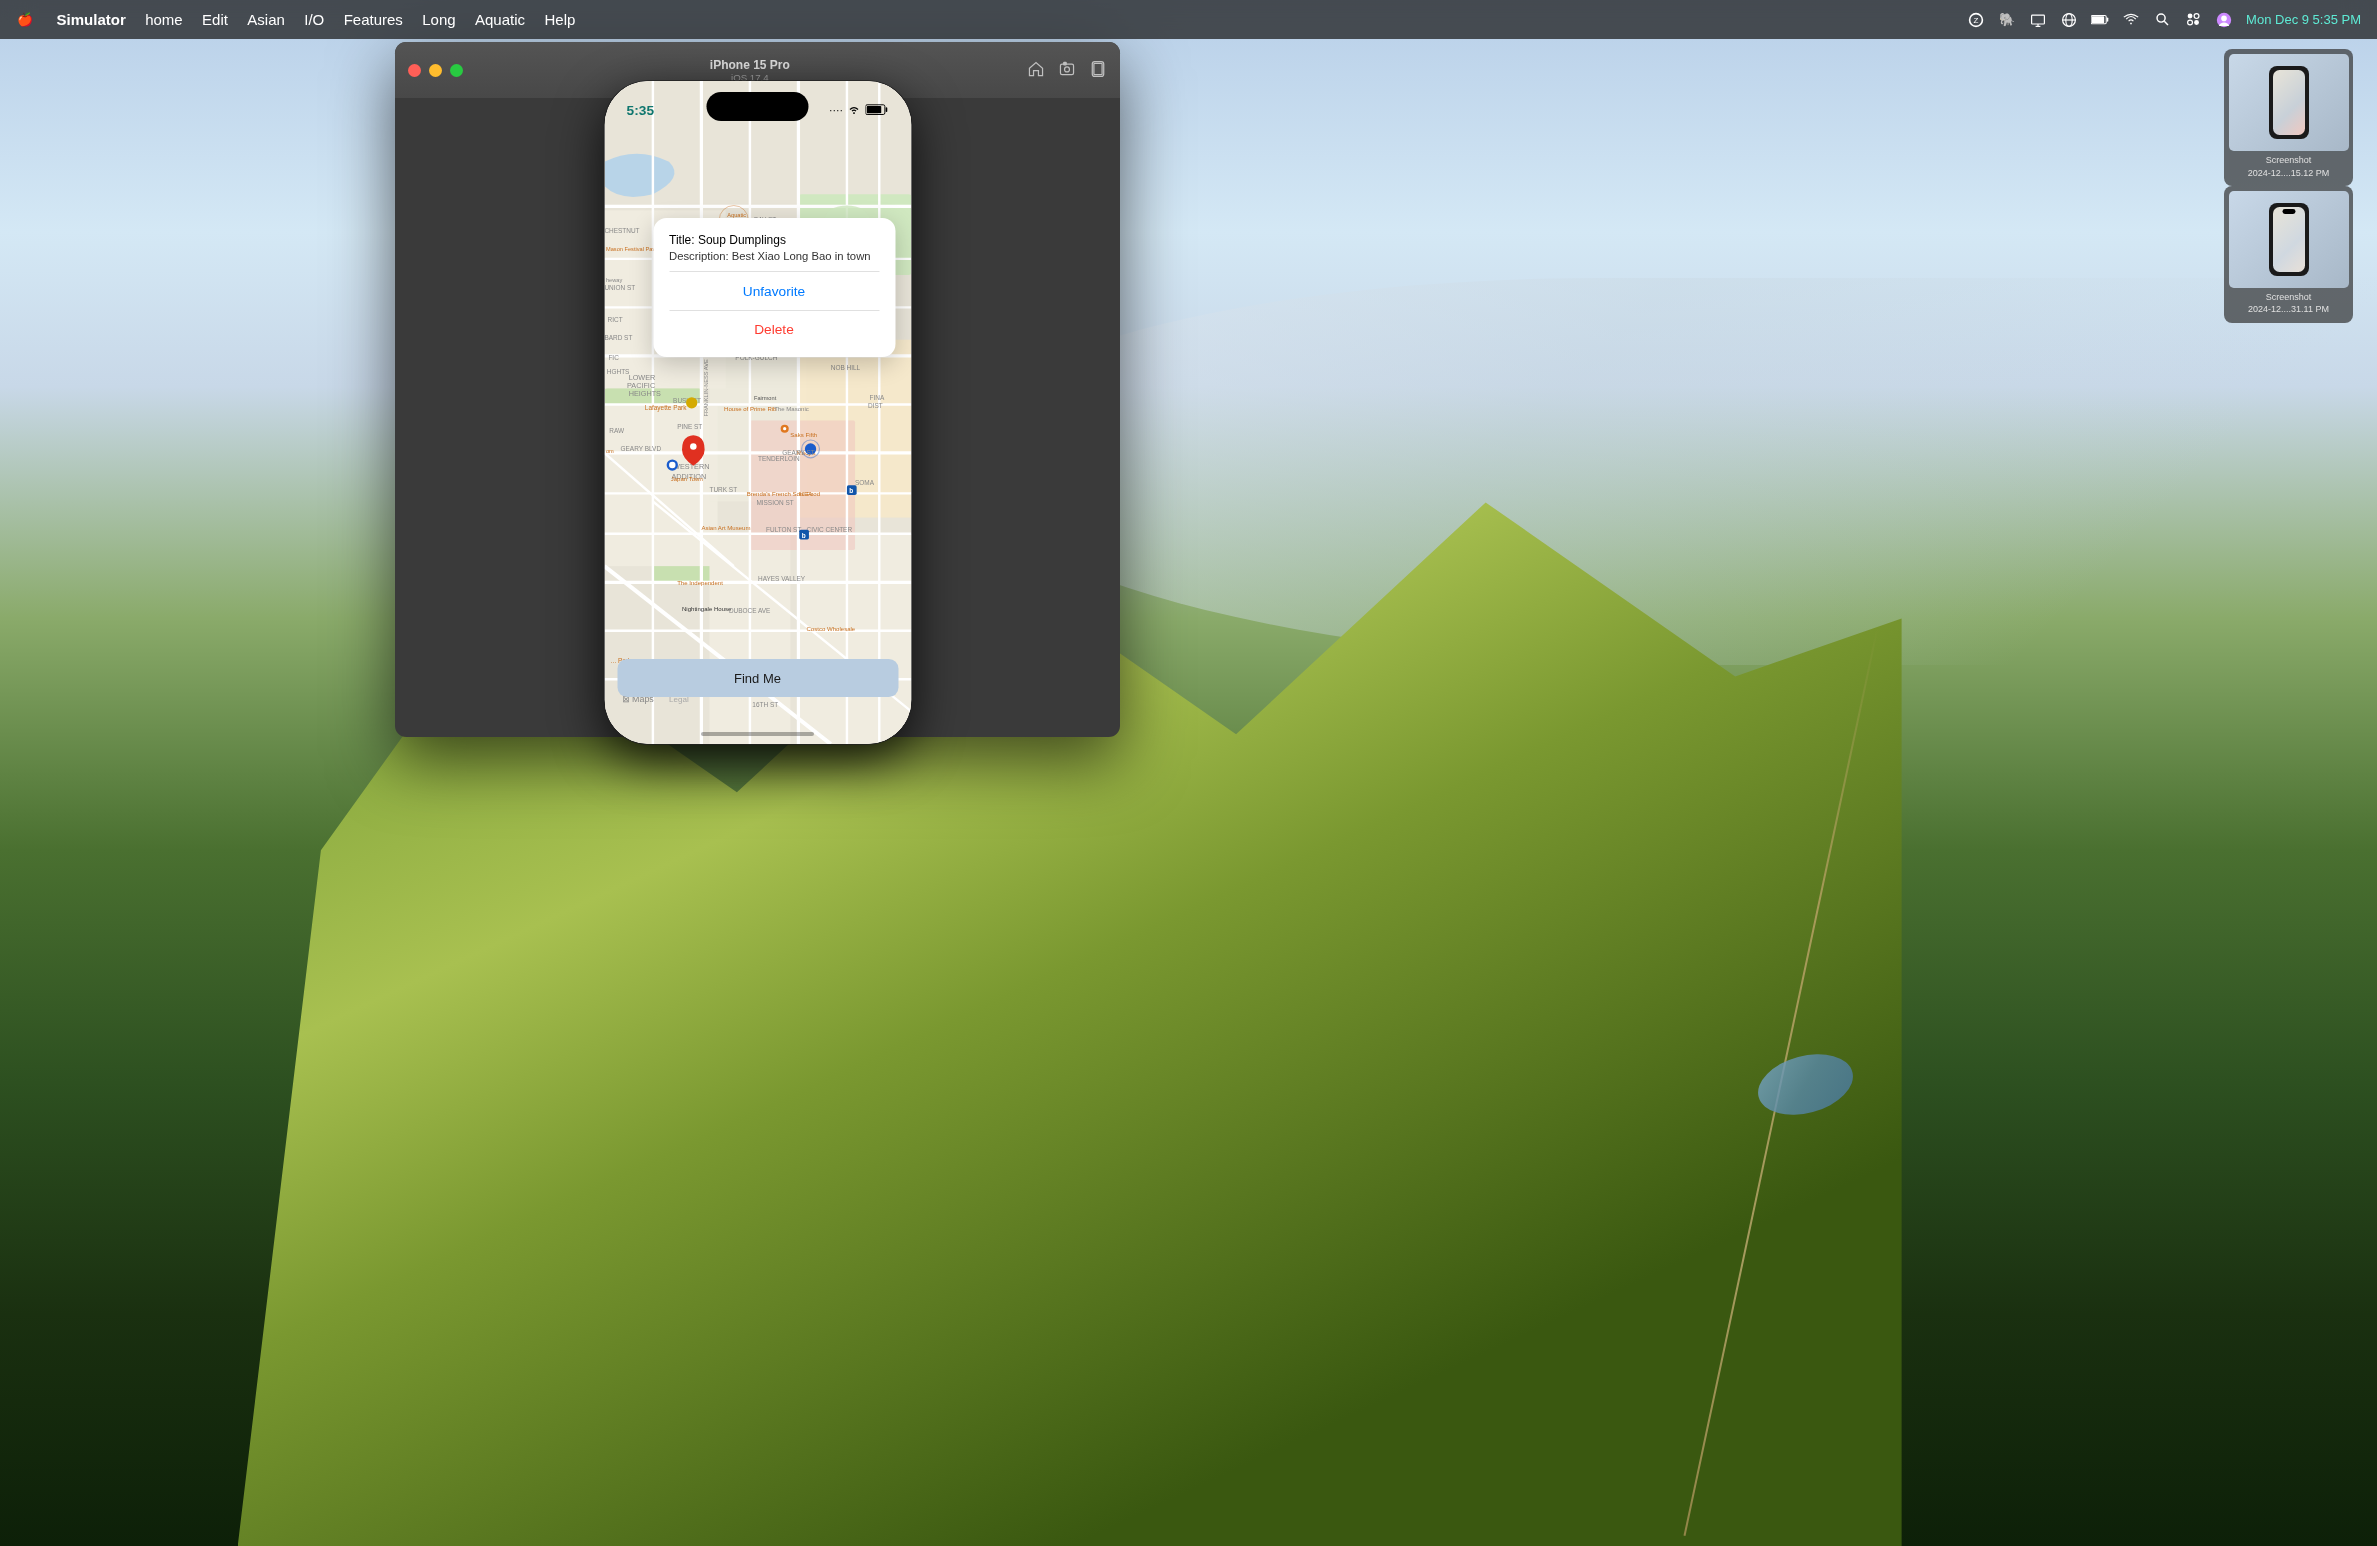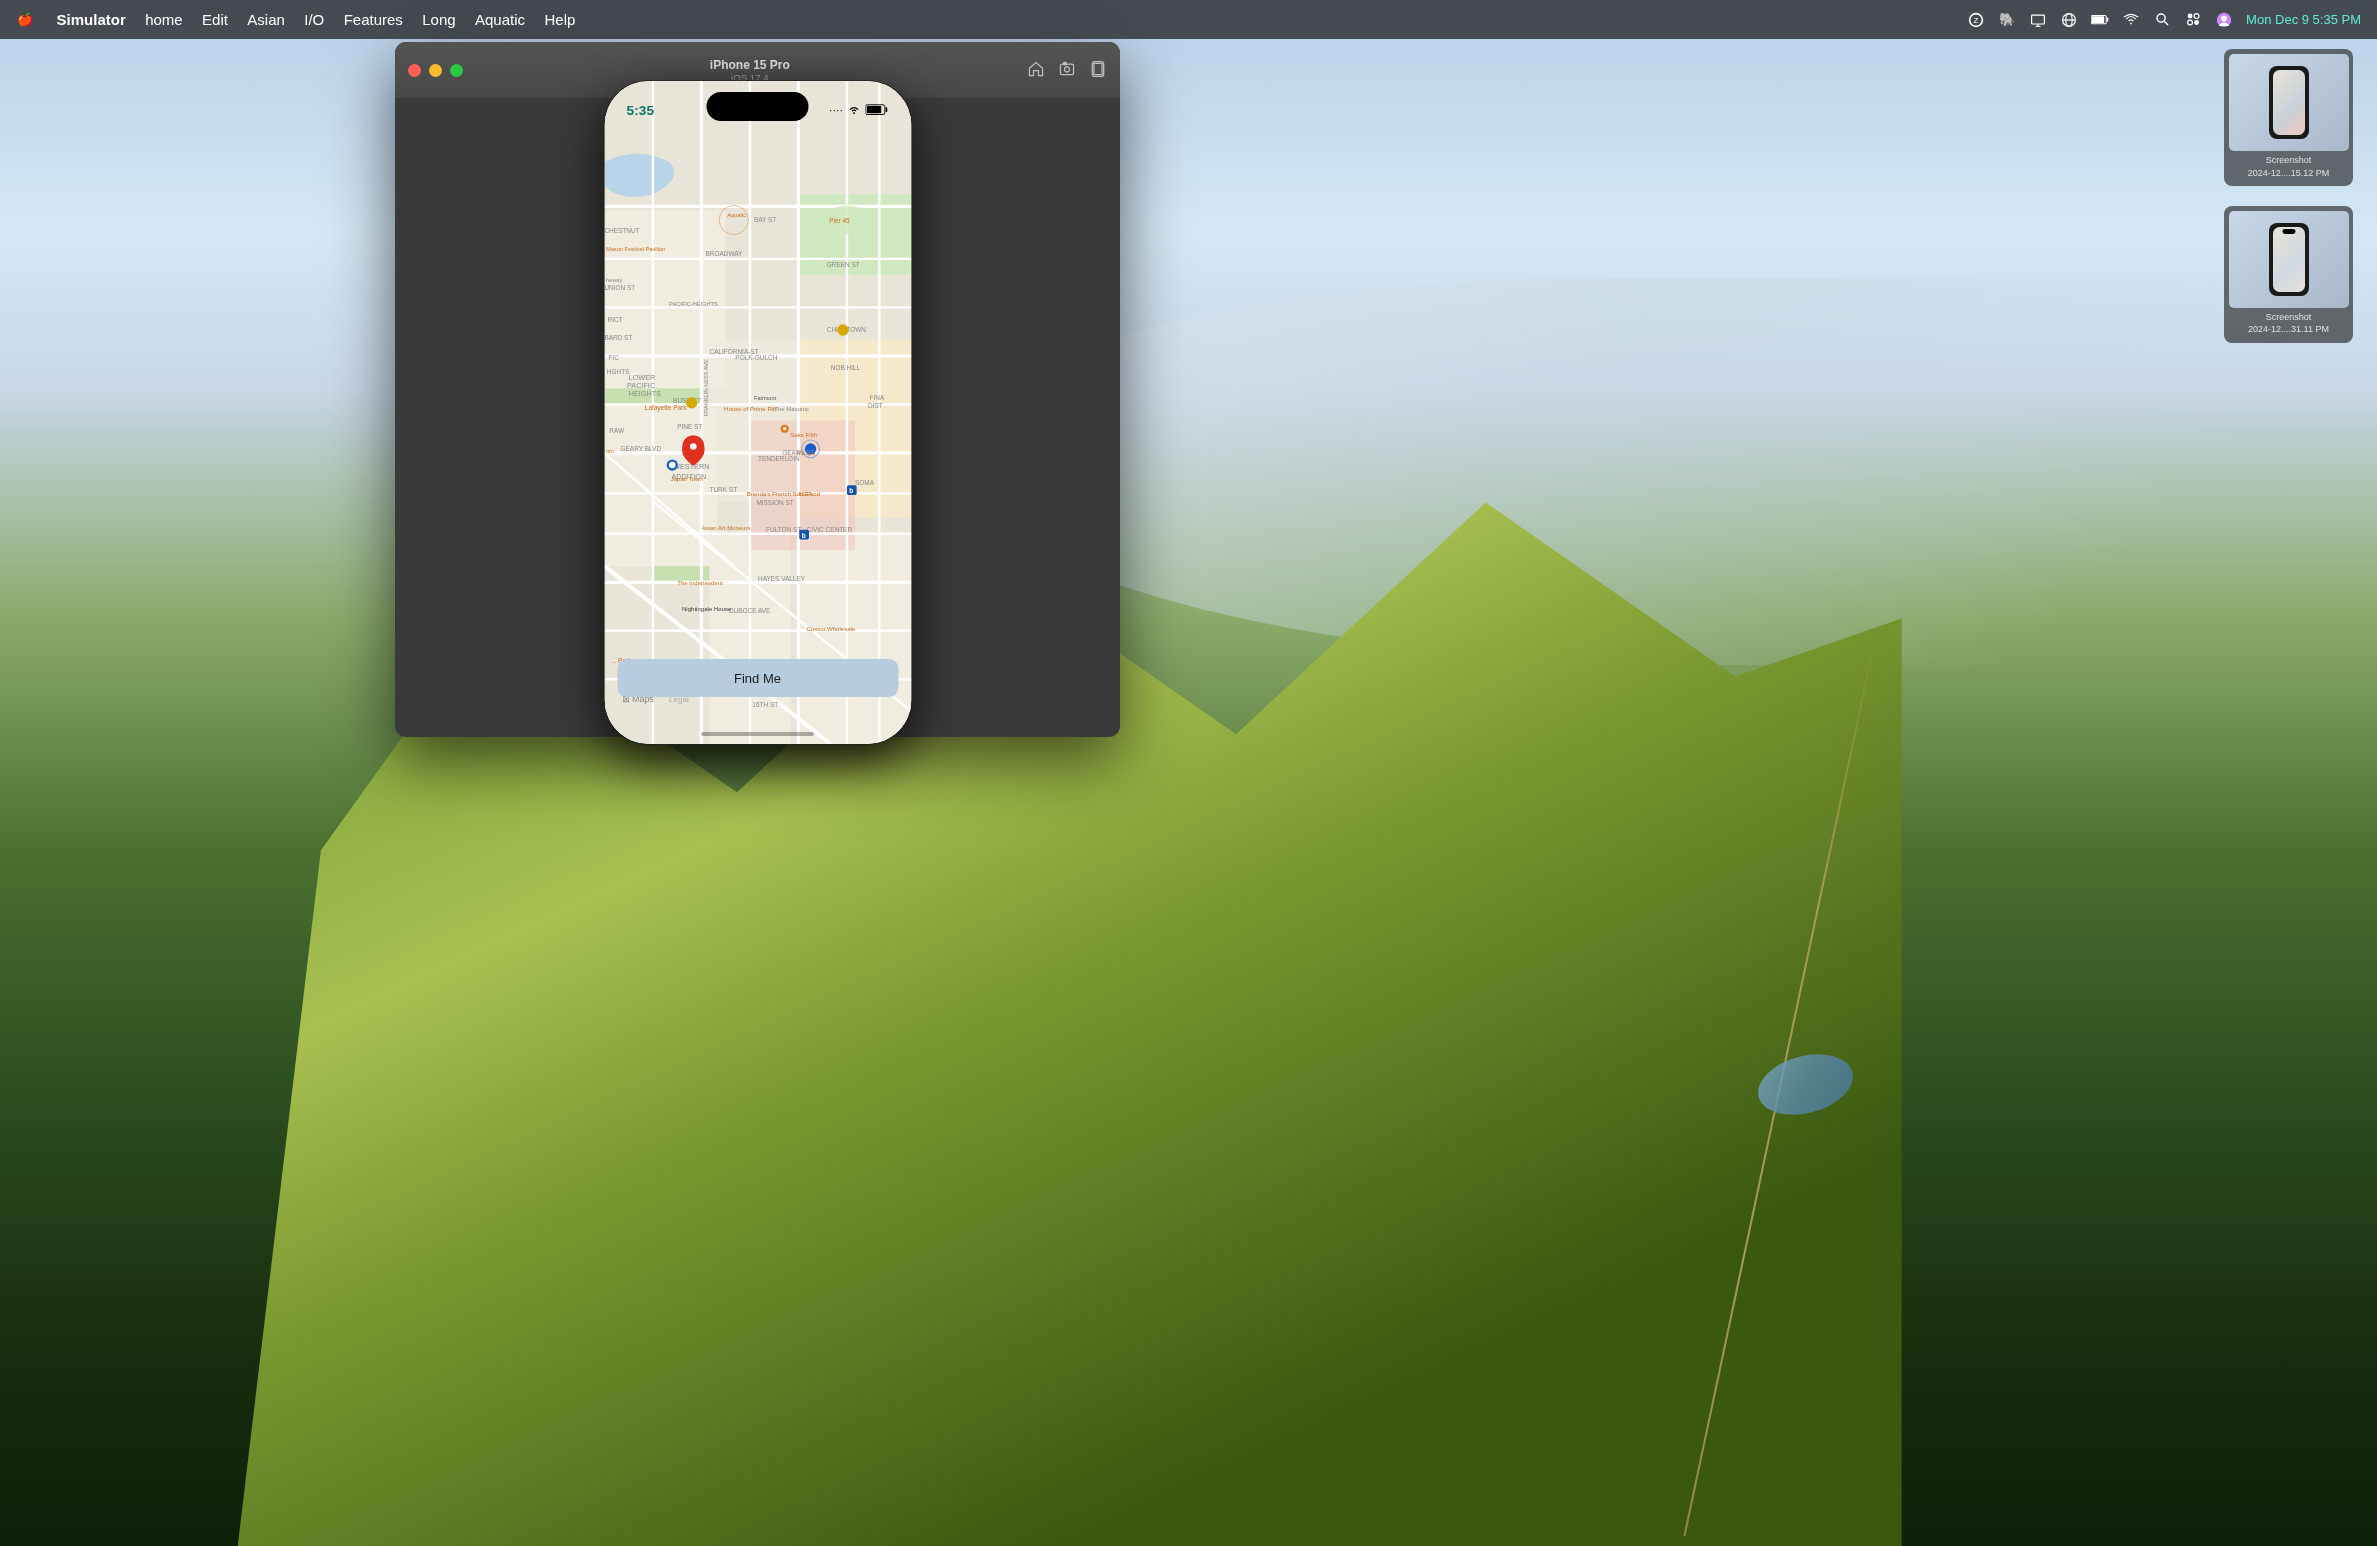--- a/index.html
+++ b/index.html
@@ -426,21 +426,21 @@
       border-radius: 2.4px;
     }
 
     
     .screenshots-panel {
       position: absolute;
       top: 49px;
       right: 24px;
       display: flex;
       flex-direction: column;
-      gap: 20px;
+      gap: 0;
       padding-left: 45px;
     }
 
     .screenshot-thumb {
       width: 129px;
       background: rgba(50,50,50,0.7);
       border-radius: 8px;
       overflow: hidden;
       padding: 4.9px;
       cursor: pointer;
@@ -771,20 +771,28 @@
 
             <text x="3" y="362" font-size="8" fill="#888" font-family="Helvetica">HGHTS</text>
 
             <text x="5" y="345" font-size="8" fill="#888" font-family="Helvetica">FIC</text>
 
             <text x="8" y="720" font-size="8" fill="#c87020" font-family="Helvetica">... Park</text>
 
             <text x="68" y="760" font-size="8" fill="#888" font-family="Helvetica">MARKET ST</text>
           </svg>
 
+          <div class="map-popup">
+            <div class="popup-title">Title: Soup Dumplings</div>
+            <div class="popup-desc">Description: Best Xiao Long Bao in town</div>
+            <div class="popup-divider"></div>
+            <div class="popup-unfavorite">Unfavorite</div>
+            <div class="popup-divider"></div>
+            <div class="popup-delete">Delete</div>
+          </div>
 
           <div class="bottom-controls">
             <button class="find-me-button">Find Me</button>
           </div>
         </div>
 
         <div class="home-indicator"></div>
       </div>
     </div>
   </div>

